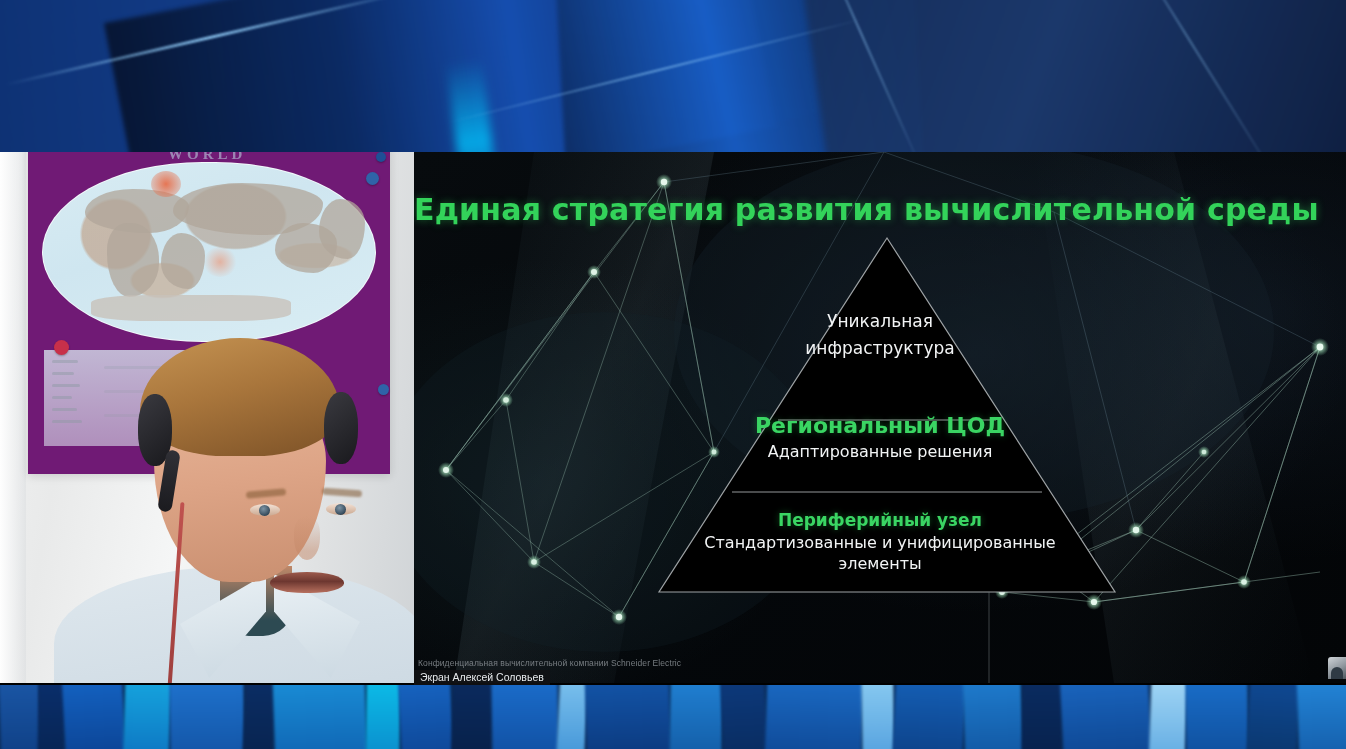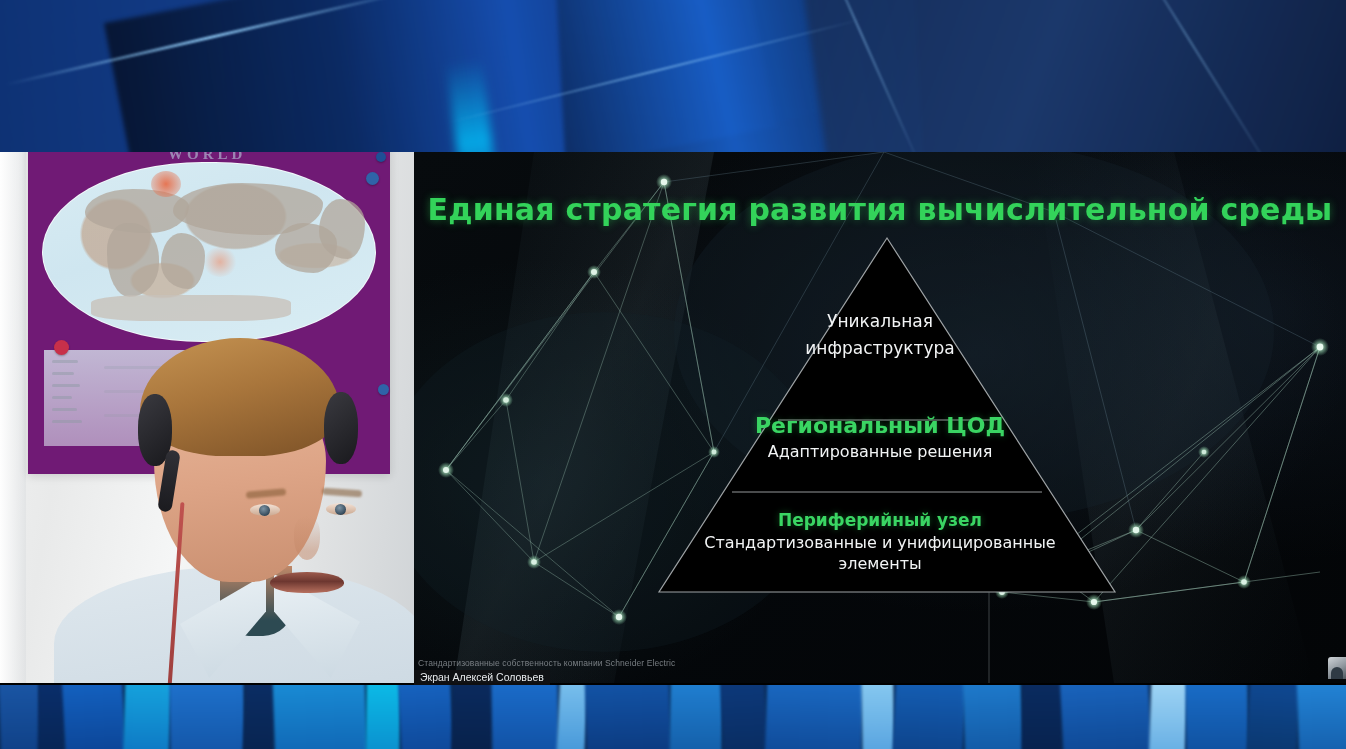--- a/index.html
+++ b/index.html
@@ -232,21 +232,20 @@
     background:
       radial-gradient(ellipse 520px 360px at 60% 38%, rgba(26,40,52,.55) 0%, rgba(5,8,11,0) 72%),
       radial-gradient(ellipse 380px 300px at 13% 62%, rgba(20,36,40,.5) 0%, rgba(4,7,9,0) 74%),
       radial-gradient(ellipse 420px 330px at 92% 30%, rgba(22,34,48,.45) 0%, rgba(4,6,9,0) 76%),
       linear-gradient(135deg, #070b0e 0%, #04070a 50%, #030507 100%);
   }
   .slide-net { position: absolute; inset: 0; }
 
   .slide-title {
     position: absolute; left: 0; top: 40px; width: 932px;
-    text-align: center;
     font-size: 30px; font-weight: 700; letter-spacing: .2px;
     color: #33d35a;
     text-shadow: 0 0 9px rgba(40,200,80,.45);
     font-family: "DejaVu Sans", sans-serif;
   }
 
   #pyramid { position: absolute; left: 0; top: 0; width: 932px; height: 531px; }
 
   .tier-text {
     position: absolute; text-align: center; line-height: 1.22;
@@ -495,21 +494,21 @@
       <div class="tier-head">Региональный ЦОД</div>
       <div class="tier-sub">Адаптированные решения</div>
     </div>
 
     <div class="tier-text" id="tier-base">
       <div class="tier-head">Периферийный узел</div>
       <div class="tier-sub">Стандартизованные и унифицированные</div>
       <div class="tier-sub">элементы</div>
     </div>
 
-    <div class="slide-footer">Стандартизованные собственность компании Schneider Electric</div>
+    <div class="slide-footer">Конфиденциальная вычислительной компании Schneider Electric</div>
   </div>
 
   <div class="share-label">Экран Алексей Соловьев</div>
 
   <div class="mini-thumb"></div>
 
   <div class="backdrop backdrop-bottom">
     <div class="bd-layer" id="bottom-bands">
         <div class="bot-band" style="left: 0px; width: 40px; background: linear-gradient(rgb(27, 88, 168) 0%, rgb(13, 60, 128) 100%); transform: rotate(-2deg);"></div>
         <div class="bot-band" style="left: 38px; width: 26px; background: linear-gradient(rgb(10, 47, 109) 0%, rgb(6, 35, 80) 100%); transform: rotate(1deg);"></div>

